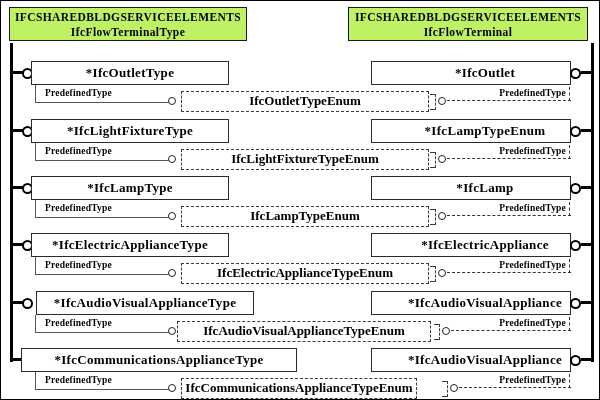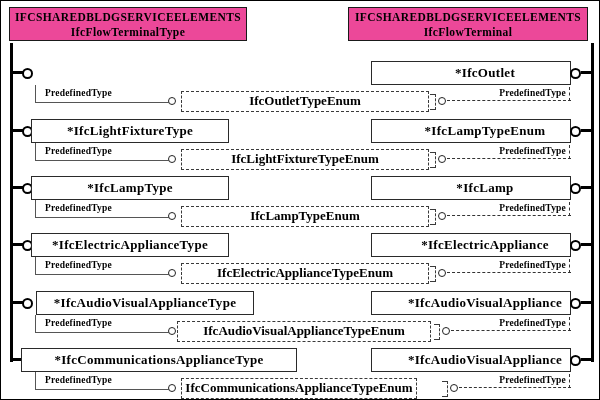--- a/index.html
+++ b/index.html
@@ -1,20 +1,20 @@
 <!DOCTYPE html>
 <html><head>
 <meta charset="utf-8">
 <style>
   html,body{margin:0;padding:0;background:#fff;}
   .canvas{position:relative;width:600px;height:400px;background:#fff;
     border:1.5px solid #000;box-sizing:border-box;overflow:hidden;
     font-family:"Liberation Serif", serif;color:#000;}
   
-  .hdr{position:absolute;top:6px;height:34px;border:1.5px solid #1a1a1a;background:#ec4899;
+  .hdr{position:absolute;top:6px;height:34px;border:1.5px solid #1a1a1a;background:#bef264;
     text-align:center;font-weight:bold;font-size:11.5px;line-height:15px;padding-top:2px;
     box-sizing:border-box;letter-spacing:.4px;}
   .hdrL{left:8px;width:238px;}
   .hdrR{left:347px;width:240px;}
   
   .bus{position:absolute;width:3px;background:#000;top:42px;height:319px;}
   .busL{left:9px;}
   .busR{left:590px;}
   
   .row{position:absolute;left:0;width:600px;height:58px;}
@@ -69,20 +69,21 @@
     <div>IFCSHAREDBLDGSERVICEELEMENTS</div>
     <div>IfcFlowTerminal</div>
   </div>
 
   <div class="bus busL"></div>
   <div class="bus busR"></div>
 
   <div class="row r0">
     <div class="lstub"></div>
     <div class="circ lcirc"></div>
+    <div class="ebox-ent lbox"><span>*IfcOutletType</span></div>
     <div class="acomp"></div>
     <div class="alab">PredefinedType</div>
     <div class="circ ecirc1"></div>
     <div class="ebox"><span>IfcOutletTypeEnum</span></div>
     <div class="ebrk"></div>
     <div class="circ ecirc2"></div>
     <div class="rdash"></div>
     <div class="rvdash"></div>
     <div class="rlab">PredefinedType</div>
     <div class="ebox-ent rbox"><span>*IfcOutlet</span></div>

